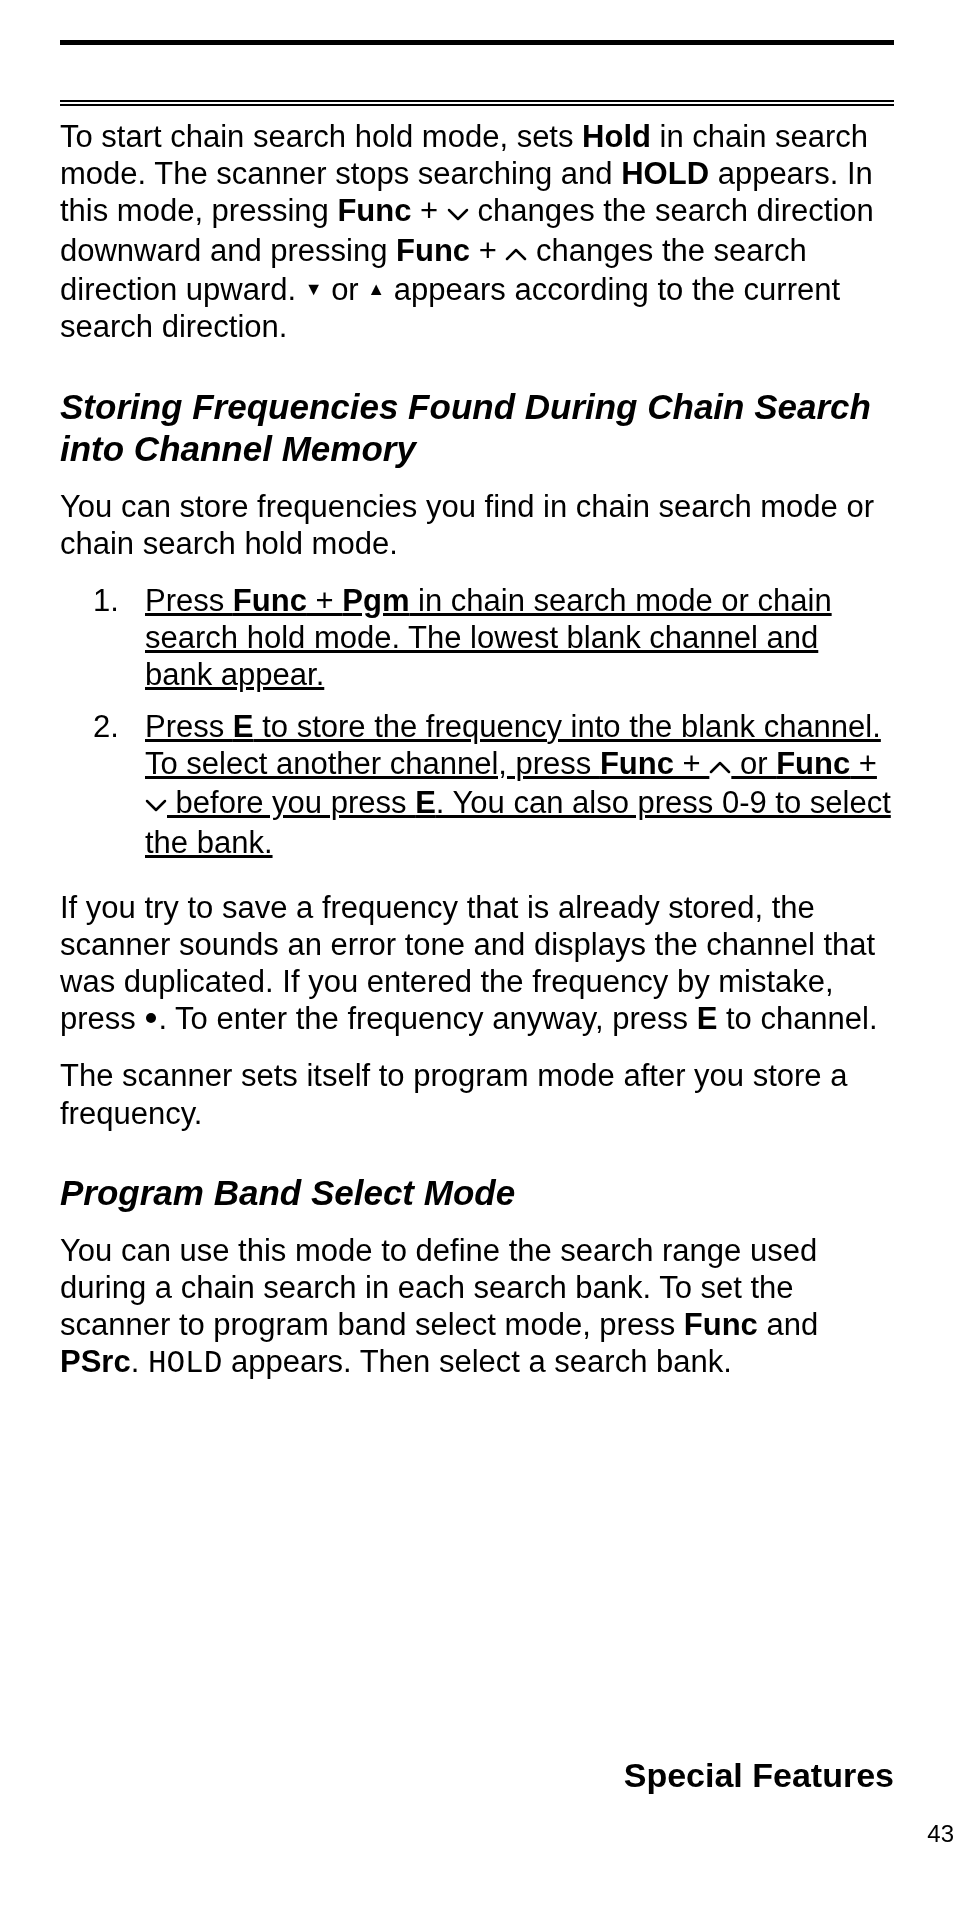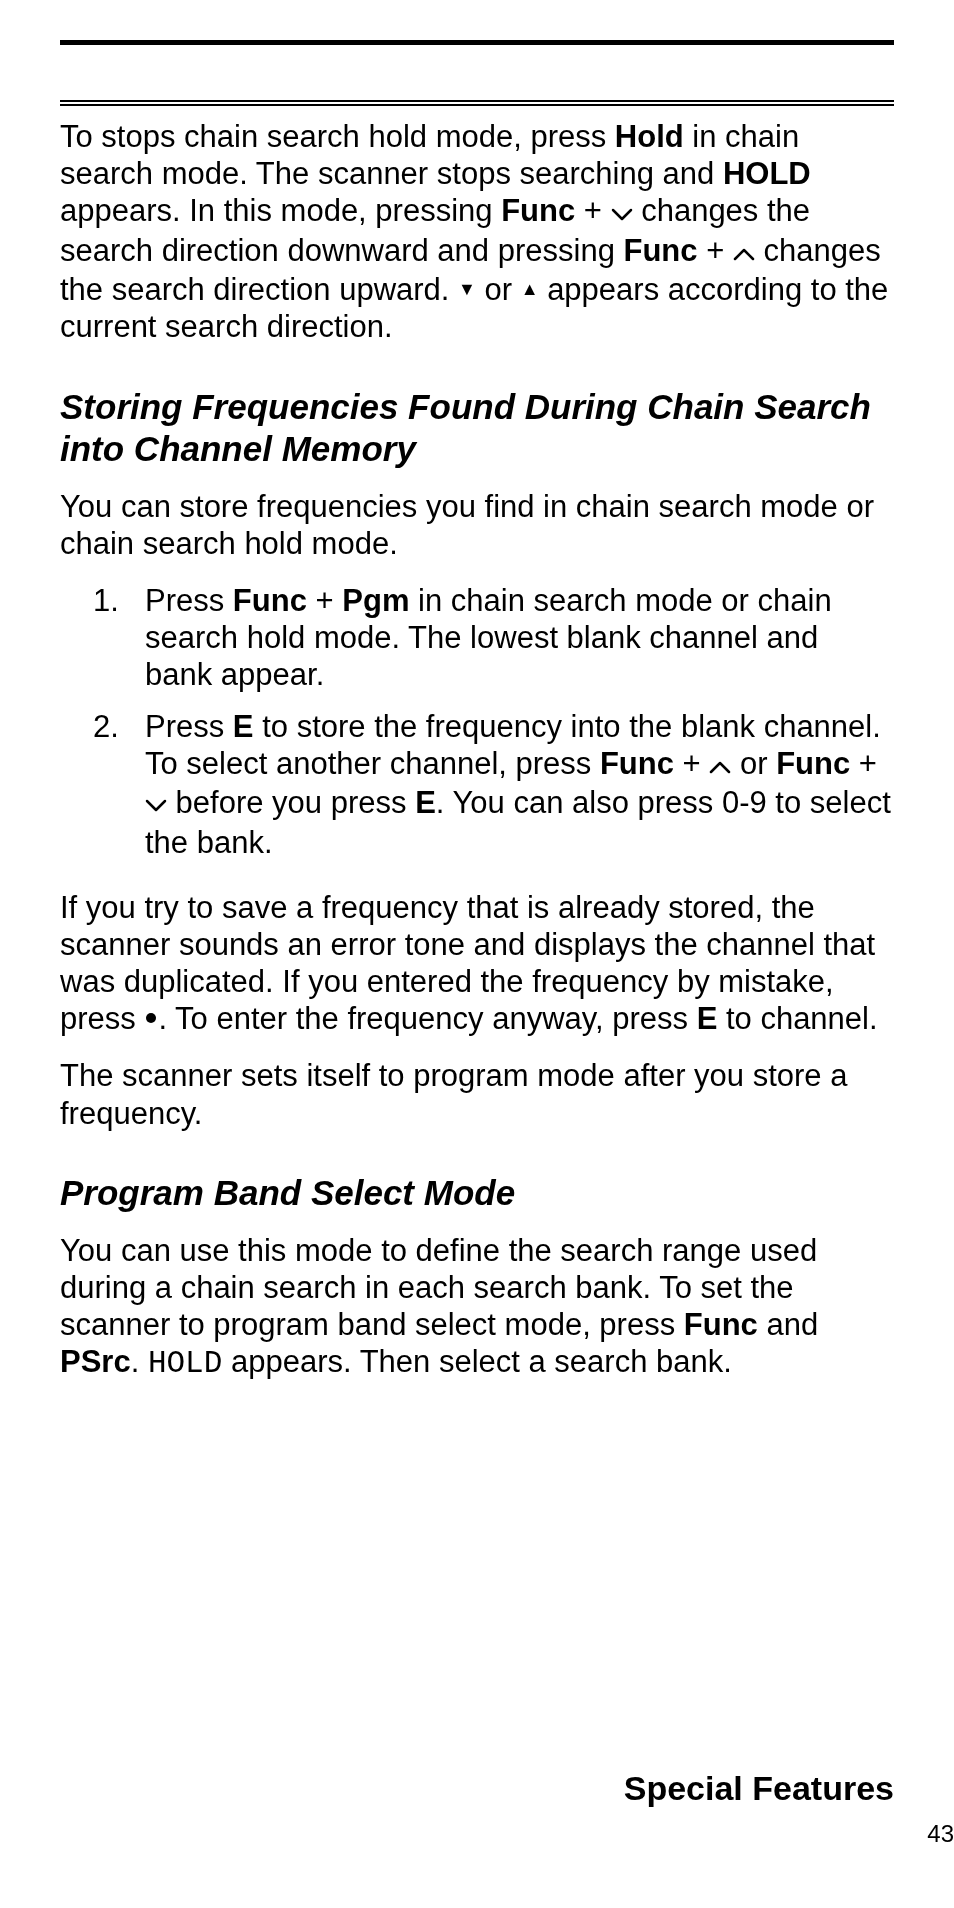--- a/index.html
+++ b/index.html
@@ -74,52 +74,53 @@
       line-height: 1.2;
       padding-left: 85px;
       margin-bottom: 28px;
       list-style: none;
       counter-reset: item;
     }
     ol.num-list > li {
       position: relative;
       margin-bottom: 14px;
       counter-increment: item;
+      text-decoration: underline;
     }
     ol.num-list > li::before {
       content: counter(item) ".";
       position: absolute;
       left: -52px;
       top: 0;
     }
     .footer-title {
       position: absolute;
       right: 60px;
-      bottom: 100px;
+      bottom: 113px;
       font-size: 34px;
       font-weight: bold;
       font-family: "Trebuchet MS", Arial, sans-serif;
     }
     .page-num {
       position: absolute;
       left: 0;
       right: 0;
       bottom: 60px;
       text-align: right;
       font-size: 24px;
     }
   </style>
 </head>
 <body>
 
 <div class="rule-thick"></div>
 <div class="rule-double"></div>
 
 <p class="body-text">
-  <span>To stops chain search hold mode, press </span><span class="bold">Hold</span><span> in chain search mode. The scanner stops searching and </span><span class="bold">HOLD</span><span> appears. In this mode, pressing </span><span class="bold">Func</span><span> + </span><span class="chev"><svg width="22" height="14" viewBox="0 0 22 14">
+  <span>To start chain search hold mode, sets </span><span class="bold">Hold</span><span> in chain search mode. The scanner stops searching and </span><span class="bold">HOLD</span><span> appears. In this mode, pressing </span><span class="bold">Func</span><span> + </span><span class="chev"><svg width="22" height="14" viewBox="0 0 22 14">
         <path d="M2 2 L11 11 L20 2" stroke="#000" stroke-width="2.5" fill="none" stroke-linecap="round" stroke-linejoin="round"></path>
       </svg></span><span> changes the search direction downward and pressing </span><span class="bold">Func</span><span> + </span><span class="chev"><svg width="22" height="14" viewBox="0 0 22 14">
         <path d="M2 12 L11 3 L20 12" stroke="#000" stroke-width="2.5" fill="none" stroke-linecap="round" stroke-linejoin="round"></path>
       </svg></span><span>  changes the search direction upward. </span><span class="tri">▼</span><span> or </span><span class="tri">▲</span><span>  appears according to the current search direction.</span>
 </p>
 
 <h2 class="heading">Storing Frequencies Found During Chain Search into Channel Memory</h2>
 
 <p class="body-text">You can store frequencies you find in chain search mode or chain search hold mode.</p>
 

